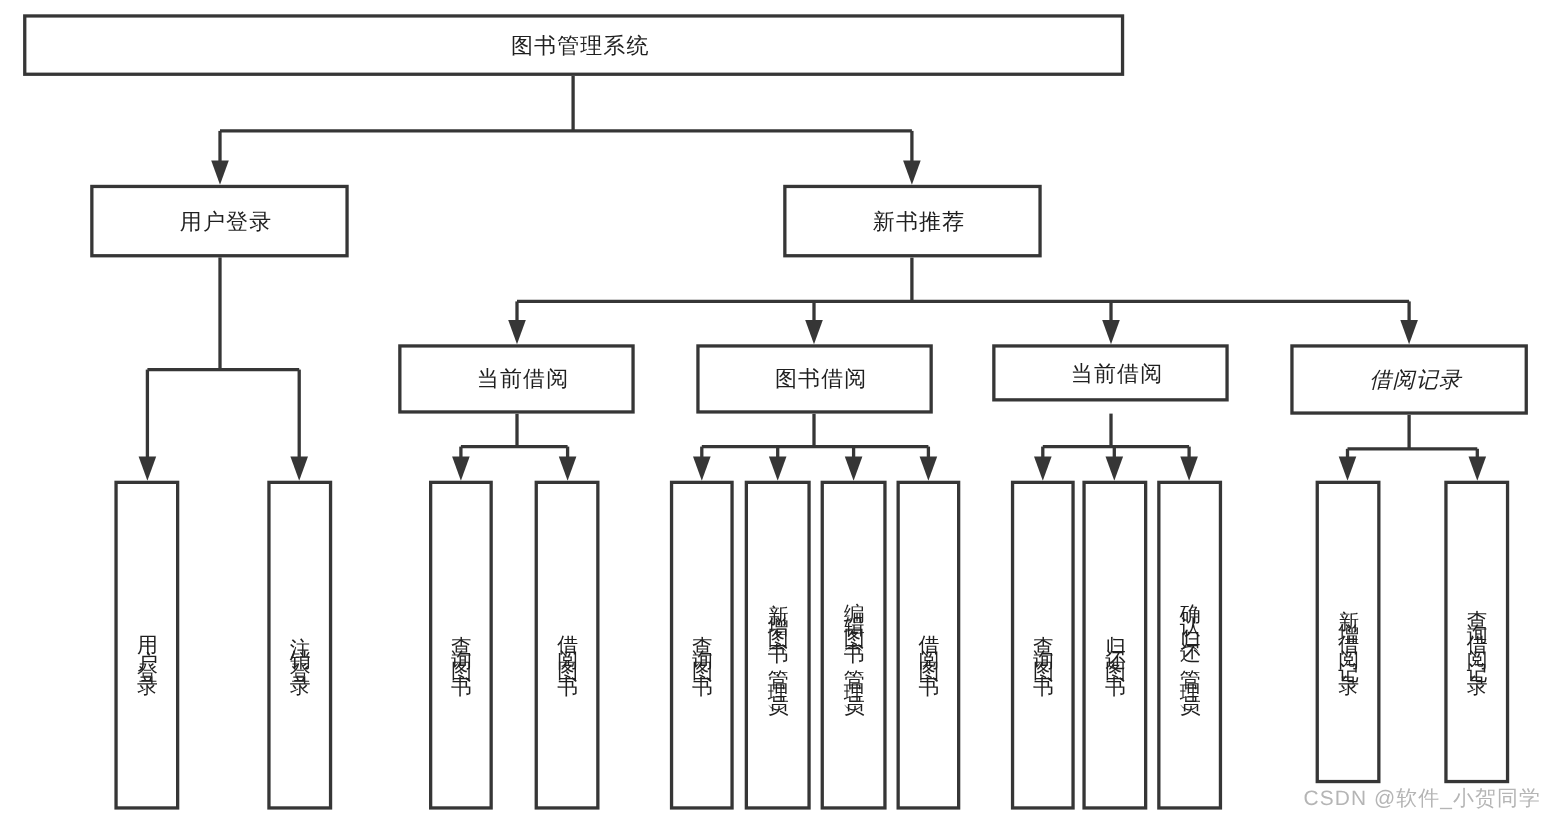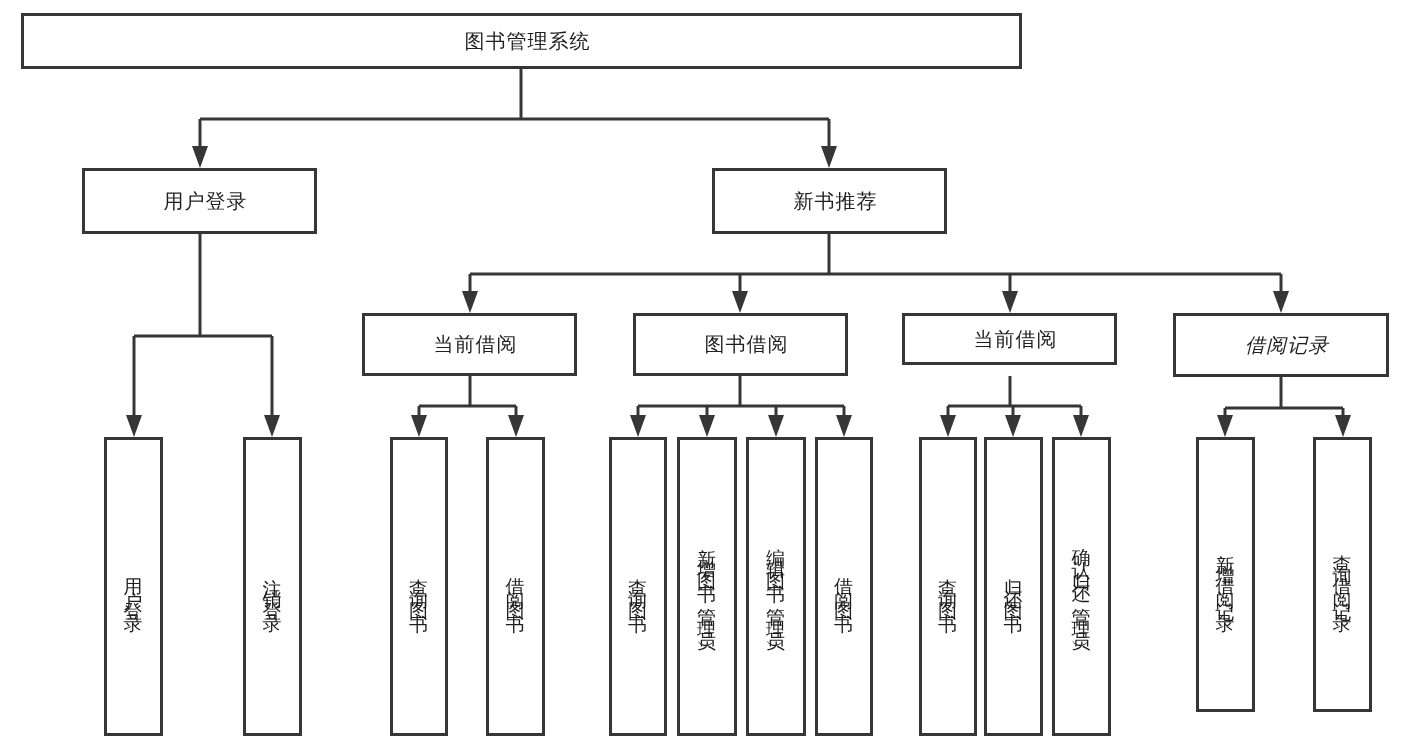--- a/index.html
+++ b/index.html
@@ -161,13 +161,14 @@
     <span>确认归还（管理员）</span>
   </div>
 
   <div class="node vbox" style="left: 1196px; top: 437px; width: 59px; height: 275px; border-color: rgb(54, 54, 54); color: rgb(31, 31, 31);">
     <span>新增借阅记录</span>
   </div>
   <div class="node vbox" style="left: 1313px; top: 437px; width: 59px; height: 275px; border-color: rgb(54, 54, 54); color: rgb(31, 31, 31);">
     <span>查询借阅记录</span>
   </div>
 
+  <div class="watermark" style="left: 1185px; top: 713px; color: rgb(181, 181, 181);">CSDN @软件_小贺同学</div>
 </div>
 
 </body></html>

